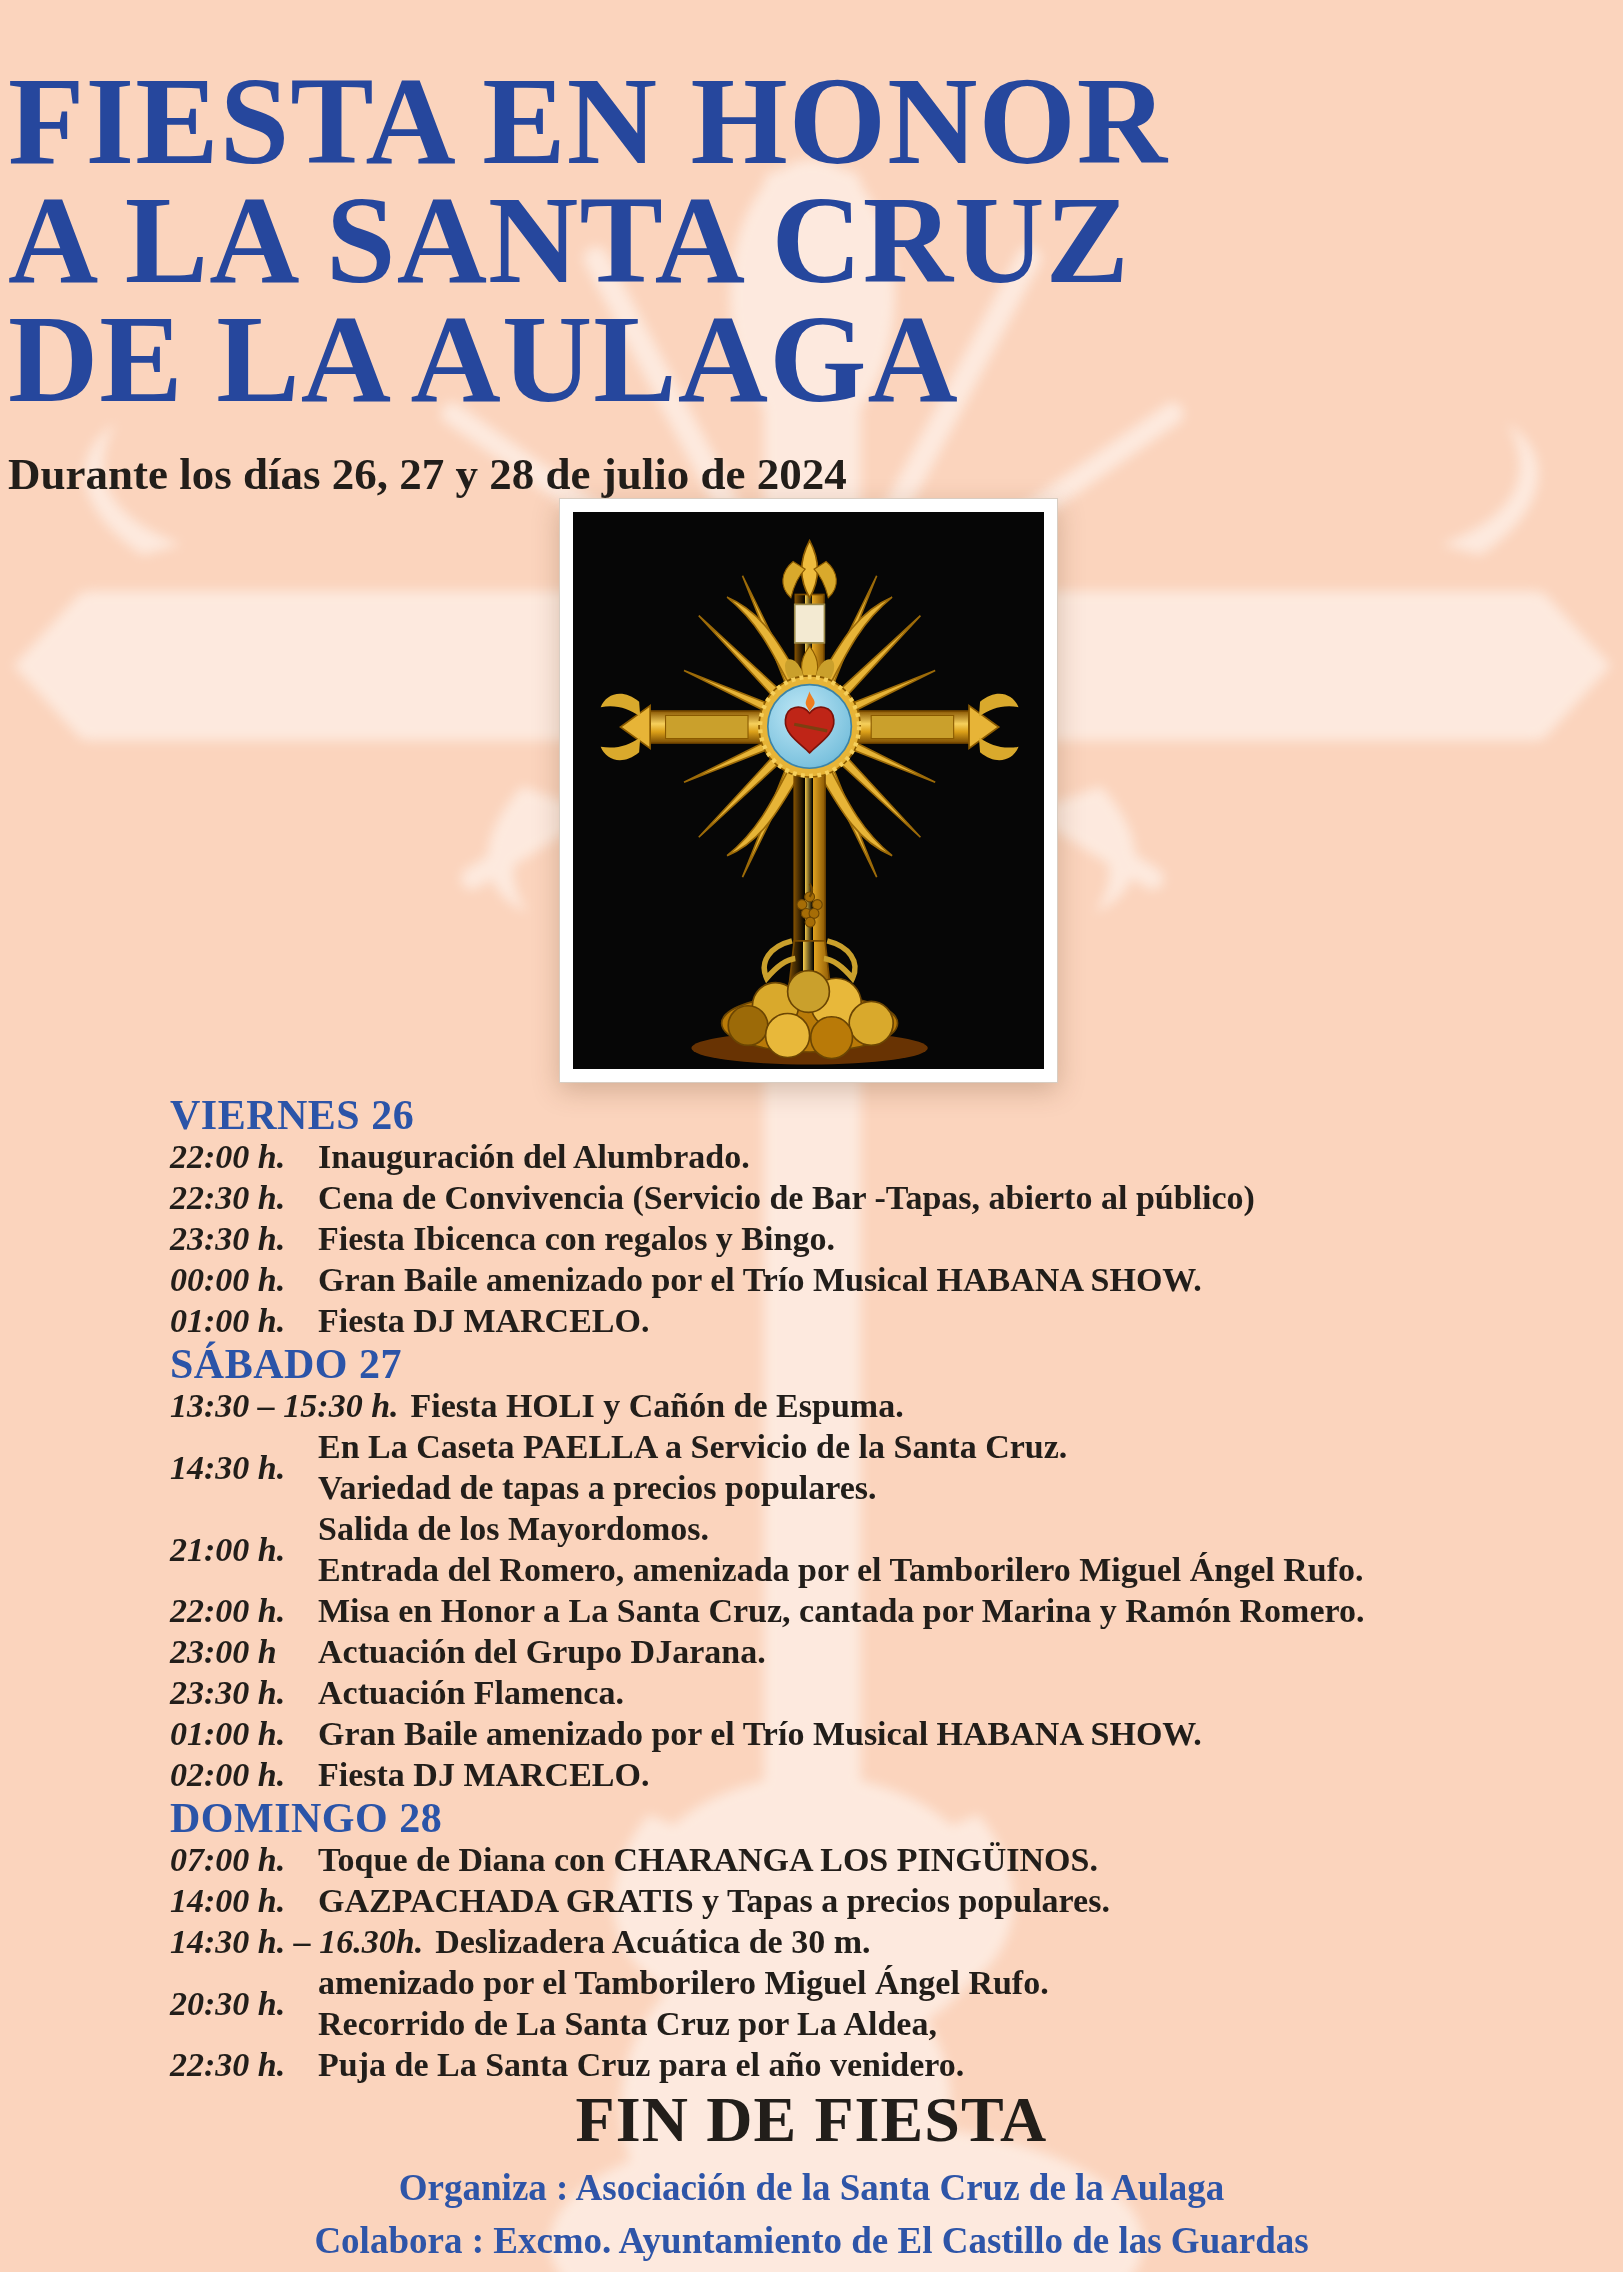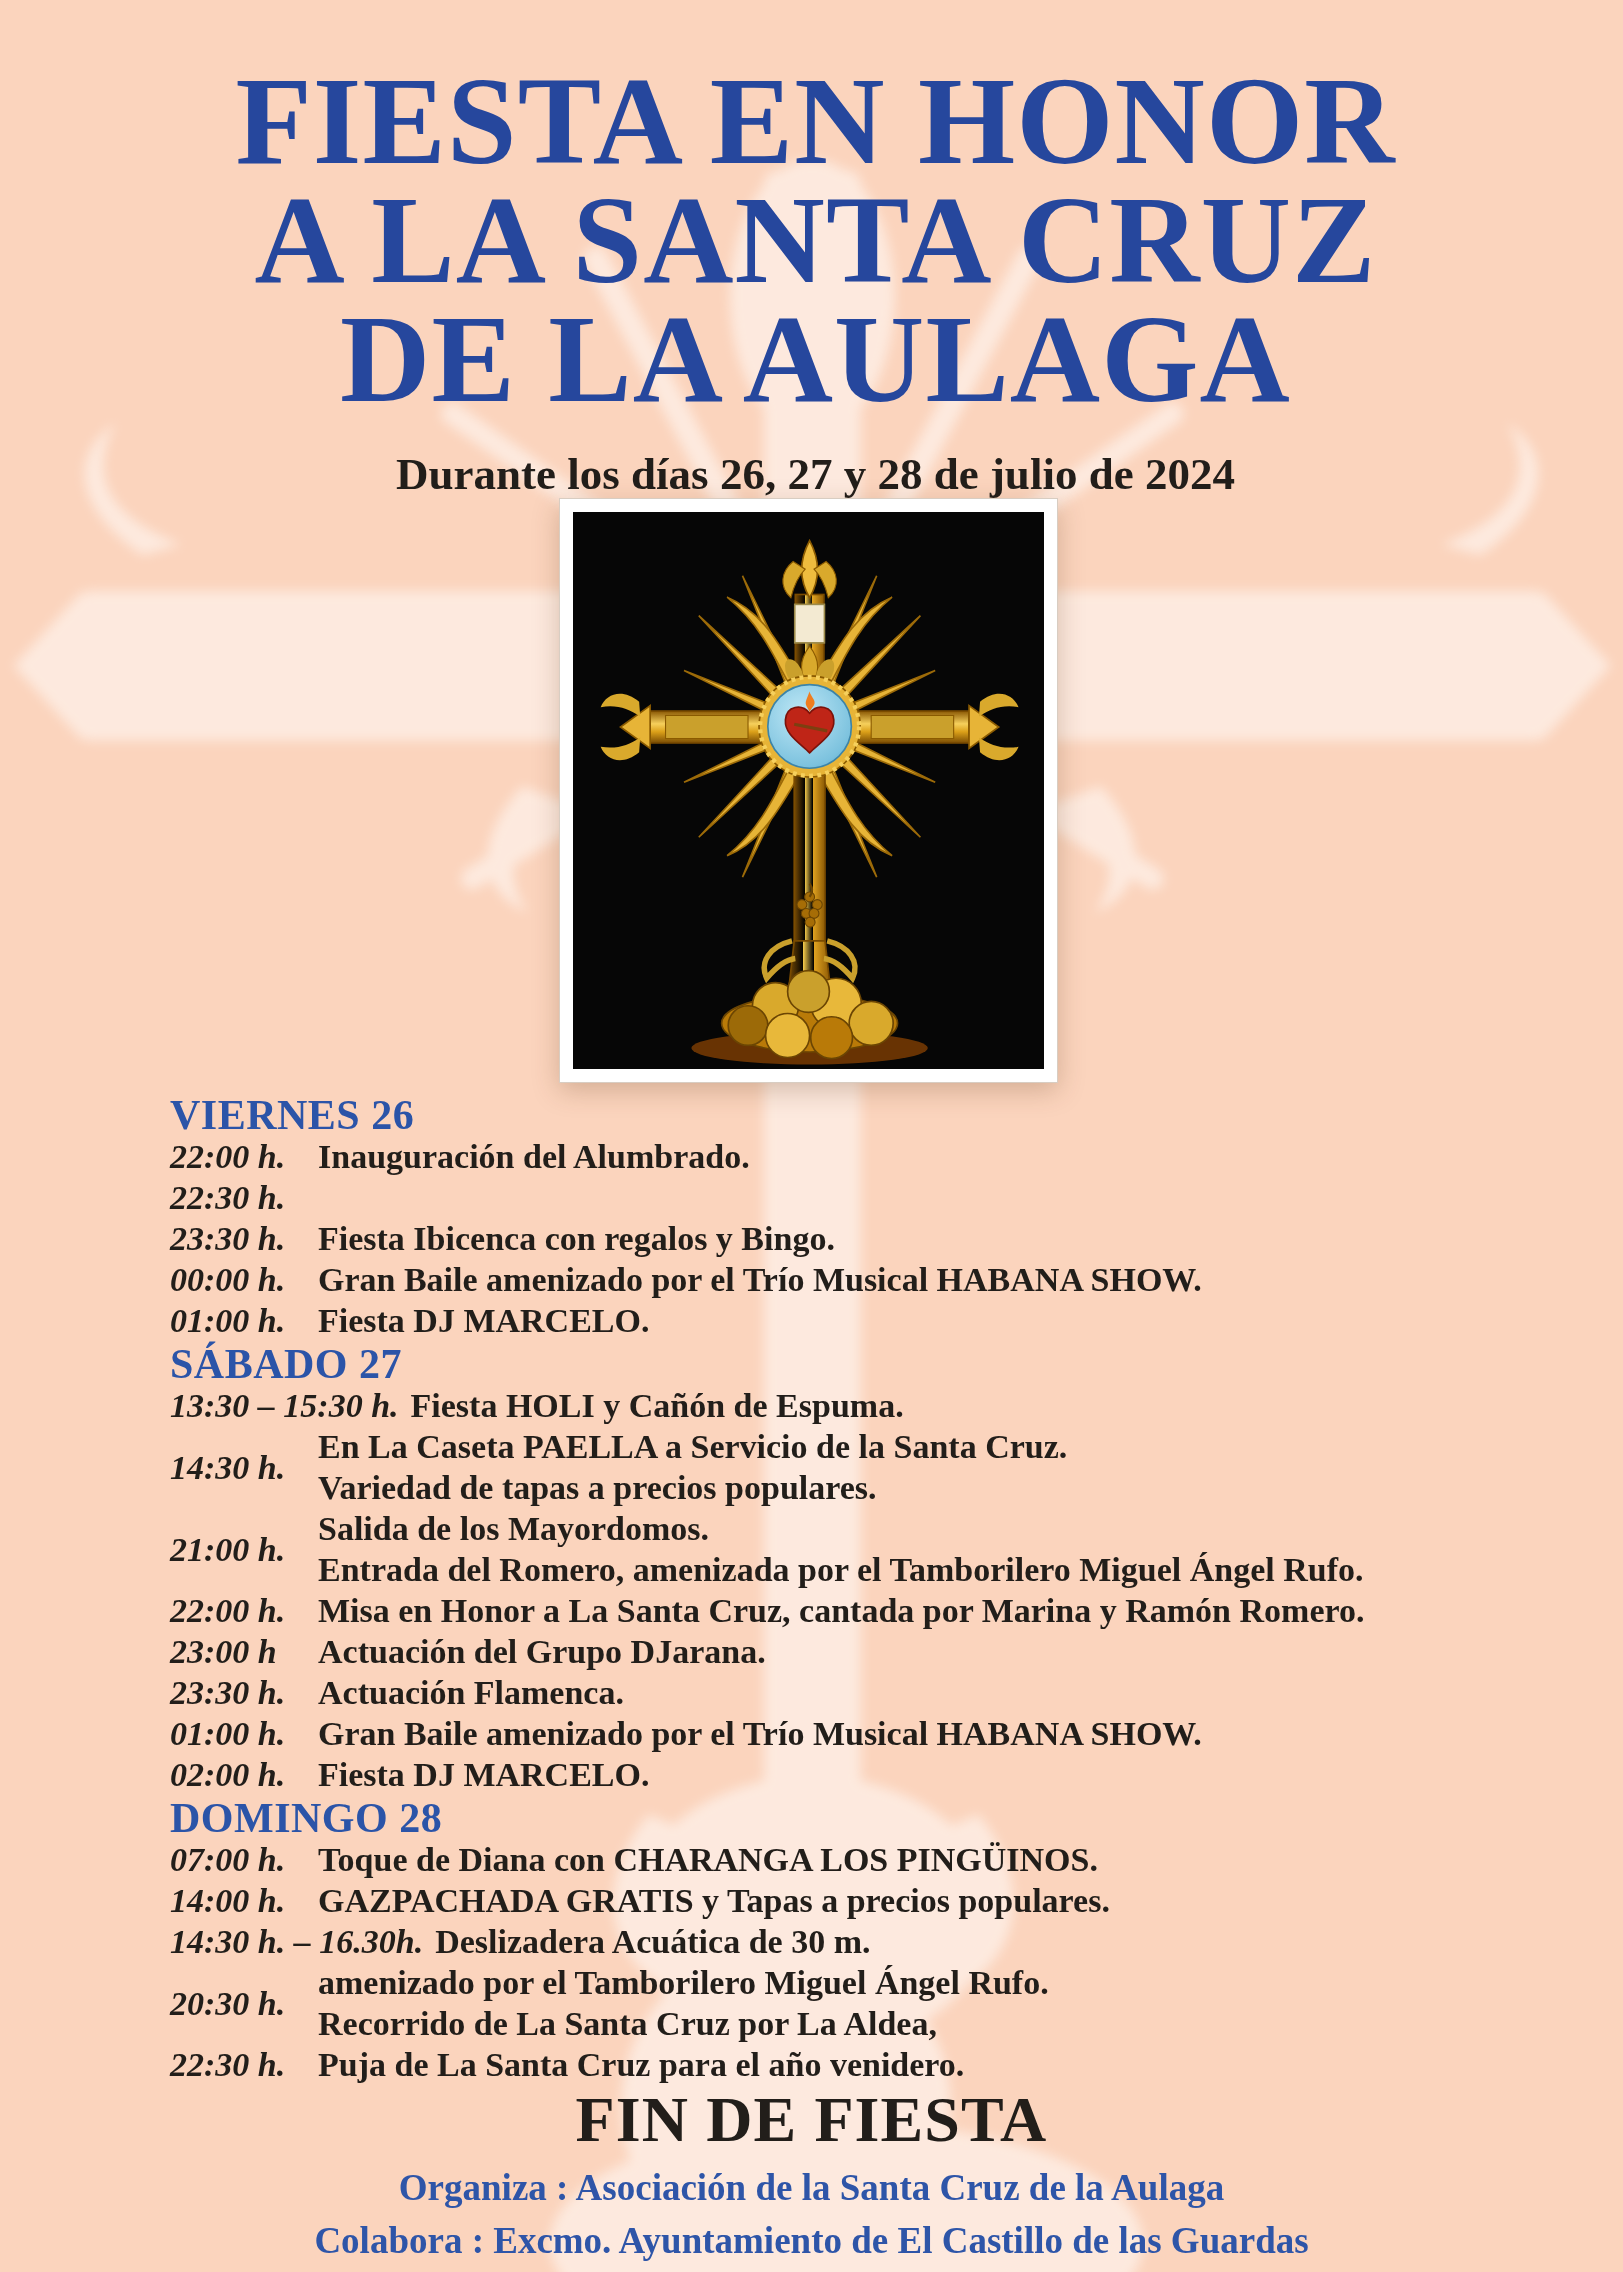--- a/index.html
+++ b/index.html
@@ -30,21 +30,20 @@
     width:100%;
     height:100%;
     pointer-events:none;
   }
   
   .header{
     position:absolute;
     top:62px;
     left:8px;
     right:0;
-    text-align:center;
     color:var(--title-blue);
   }
   .title-line{
     font-size:125px;
     line-height:119px;
     font-weight:bold;
     letter-spacing:1.1px;
     white-space:nowrap;
   }
   .subtitle{
@@ -288,20 +287,23 @@
     <section class="section">
       <h2 class="section-heading">VIERNES 26</h2>
       <div class="row">
         <span class="time">22:00 h.</span>
         <span class="desc">
             <span class="line">Inauguración del Alumbrado.</span>
           </span>
       </div>
       <div class="row">
         <span class="time">22:30 h.</span>
+        <span class="desc">
+            <span class="line">Cena de Convivencia (Servicio de Bar -Tapas, abierto al público)</span>
+          </span>
       </div>
       <div class="row">
         <span class="time">23:30 h.</span>
         <span class="desc">
             <span class="line">Fiesta Ibicenca con regalos y Bingo.</span>
           </span>
       </div>
       <div class="row">
         <span class="time">00:00 h.</span>
         <span class="desc">

